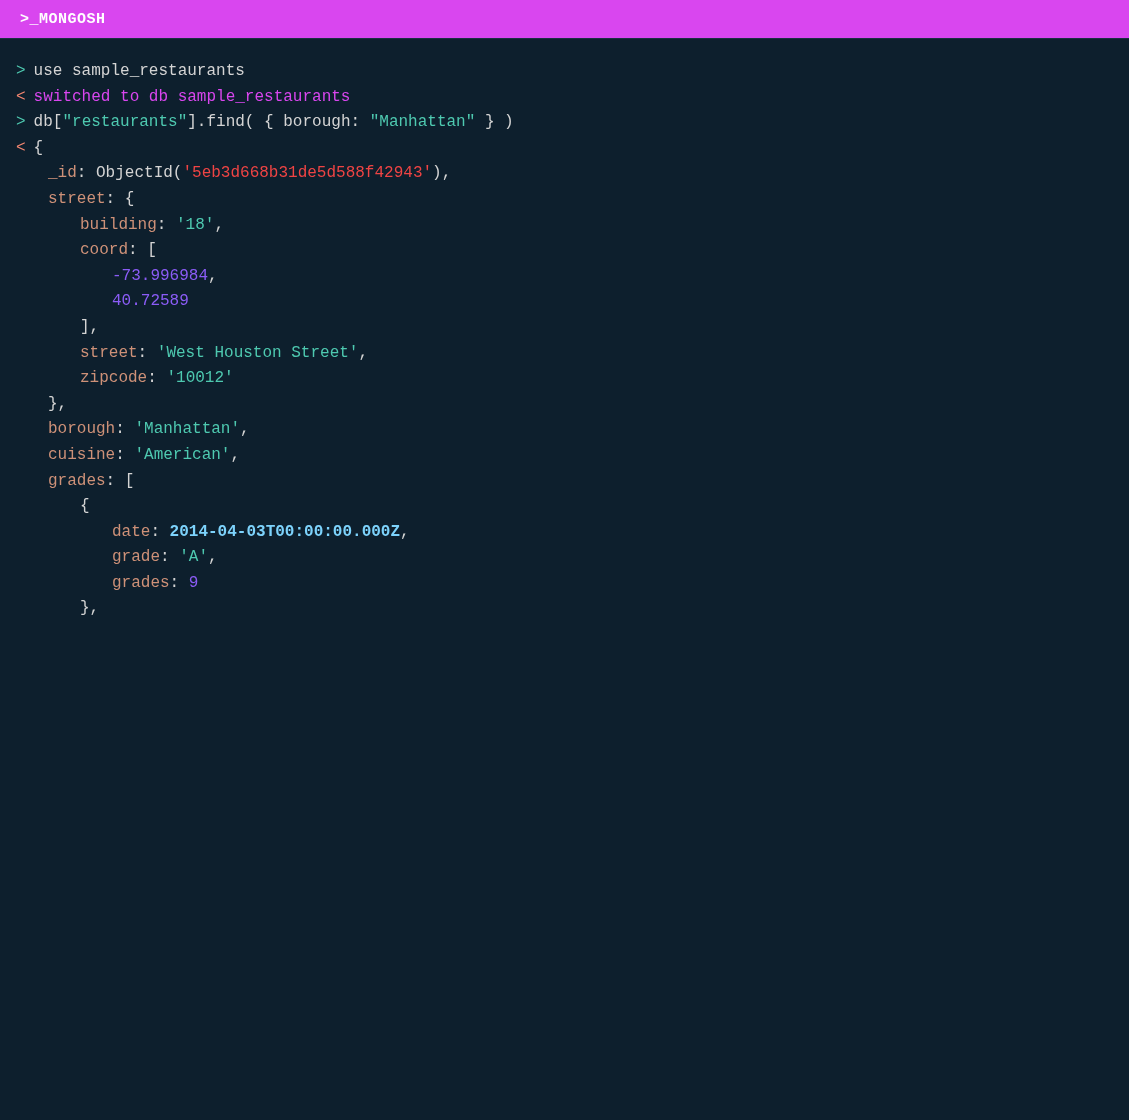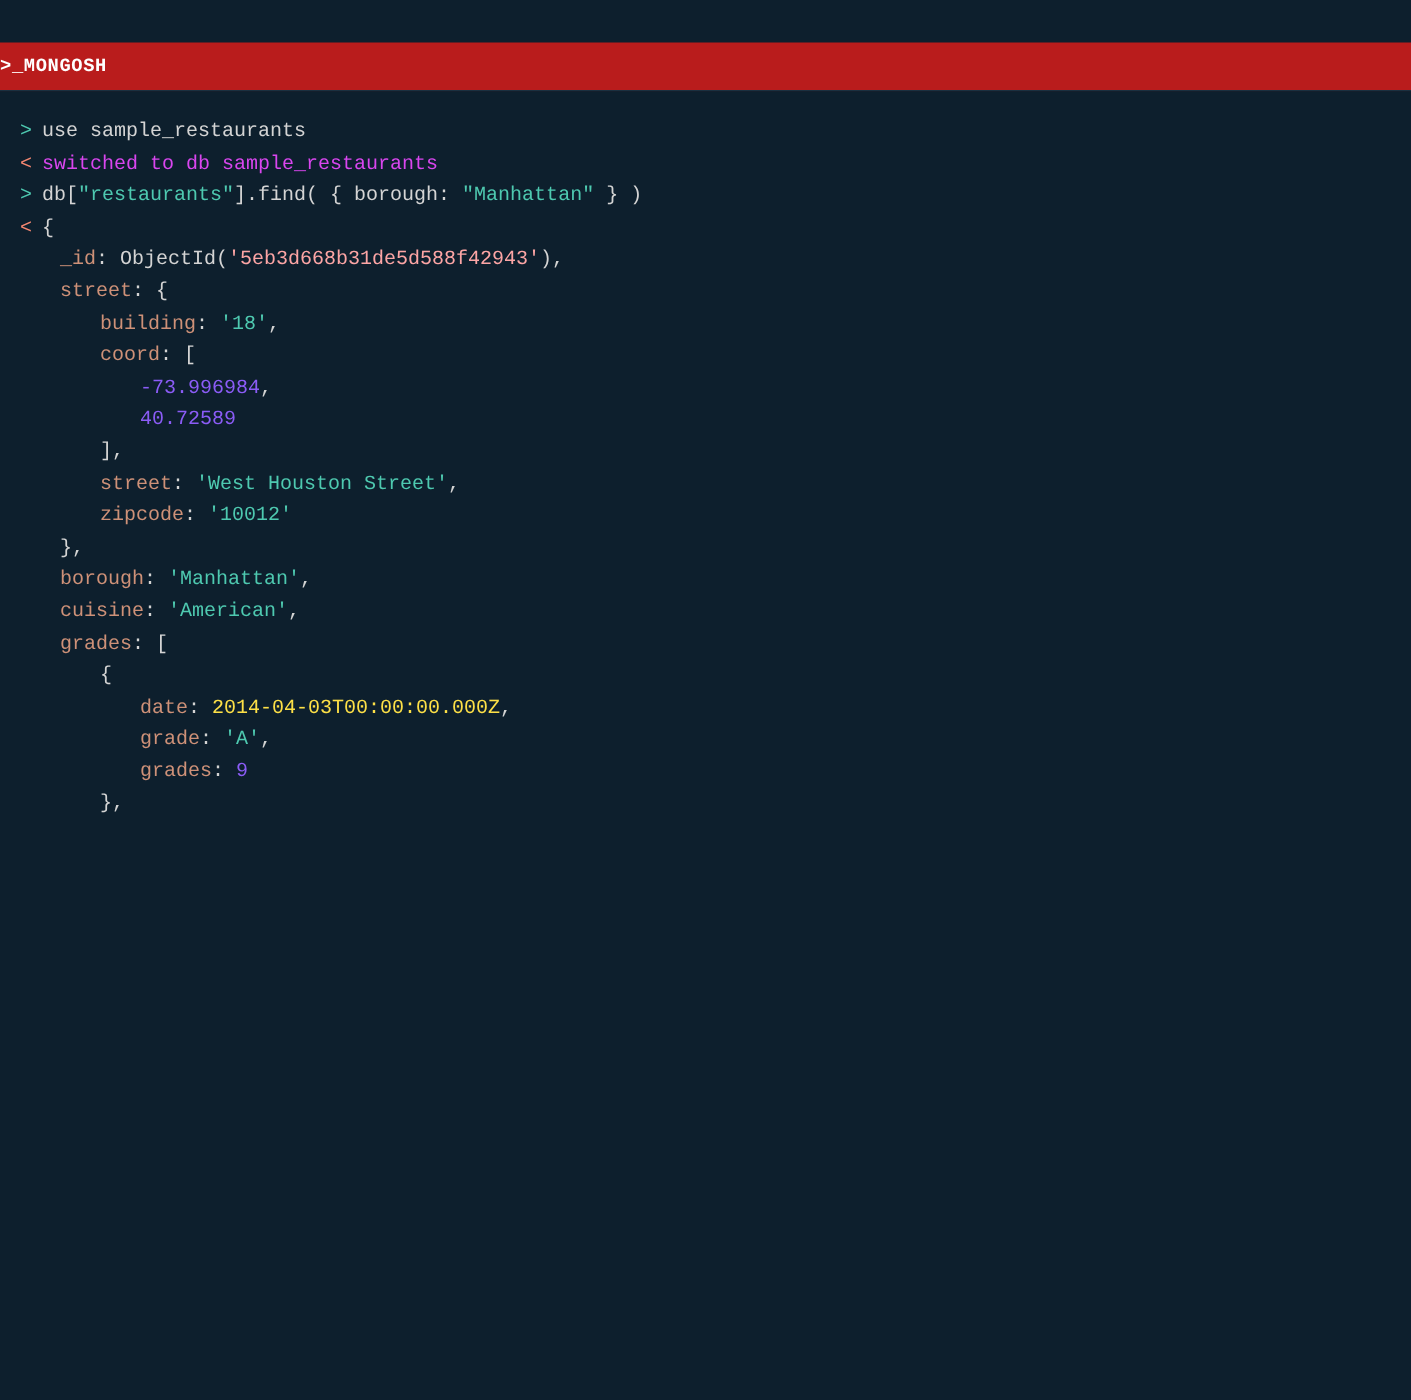--- a/index.html
+++ b/index.html
@@ -9,24 +9,23 @@
     }
 
     body {
       background-color: #0d1f2d;
       font-family: 'Courier New', Courier, monospace;
       width: 1129px;
       min-height: 1120px;
     }
 
     .title-bar {
-      background-color: #b91c1c;
-      padding: 10px 0;
+      background-color: #d946ef;
+      padding: 10px 20px;
       border-bottom: 1px solid #1a3040;
-      margin-top: 34px;
     }
 
     .title-bar-text {
       color: #ffffff;
       font-size: 15px;
       font-weight: bold;
       letter-spacing: 0.5px;
     }
 
     .terminal {
@@ -64,26 +63,27 @@
 
     .string-value {
       color: #4ec9b0;
     }
 
     .number-value {
       color: #8b5cf6;
     }
 
     .object-id {
-      color: #fca5a5;
+      color: #ef4444;
       text-align: right;
     }
 
     .date-value {
-      color: #fde047;
+      color: #7dd3fc;
+      font-weight: bold;
     }
 
     .punctuation {
       color: #d4d4d4;
     }
 
     .indent1 { padding-left: 32px; }
     .indent2 { padding-left: 64px; }
     .indent3 { padding-left: 96px; }
 

